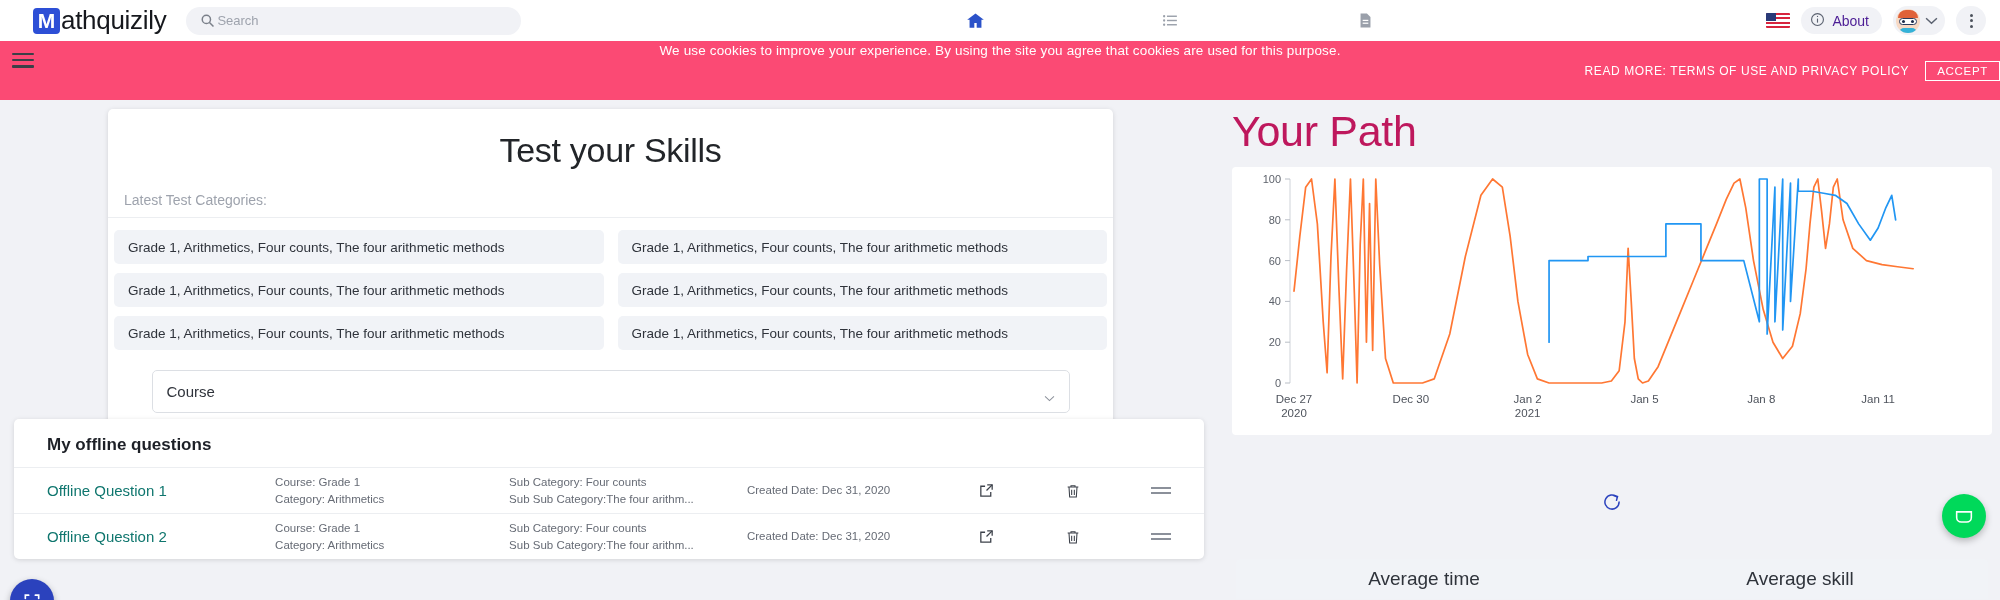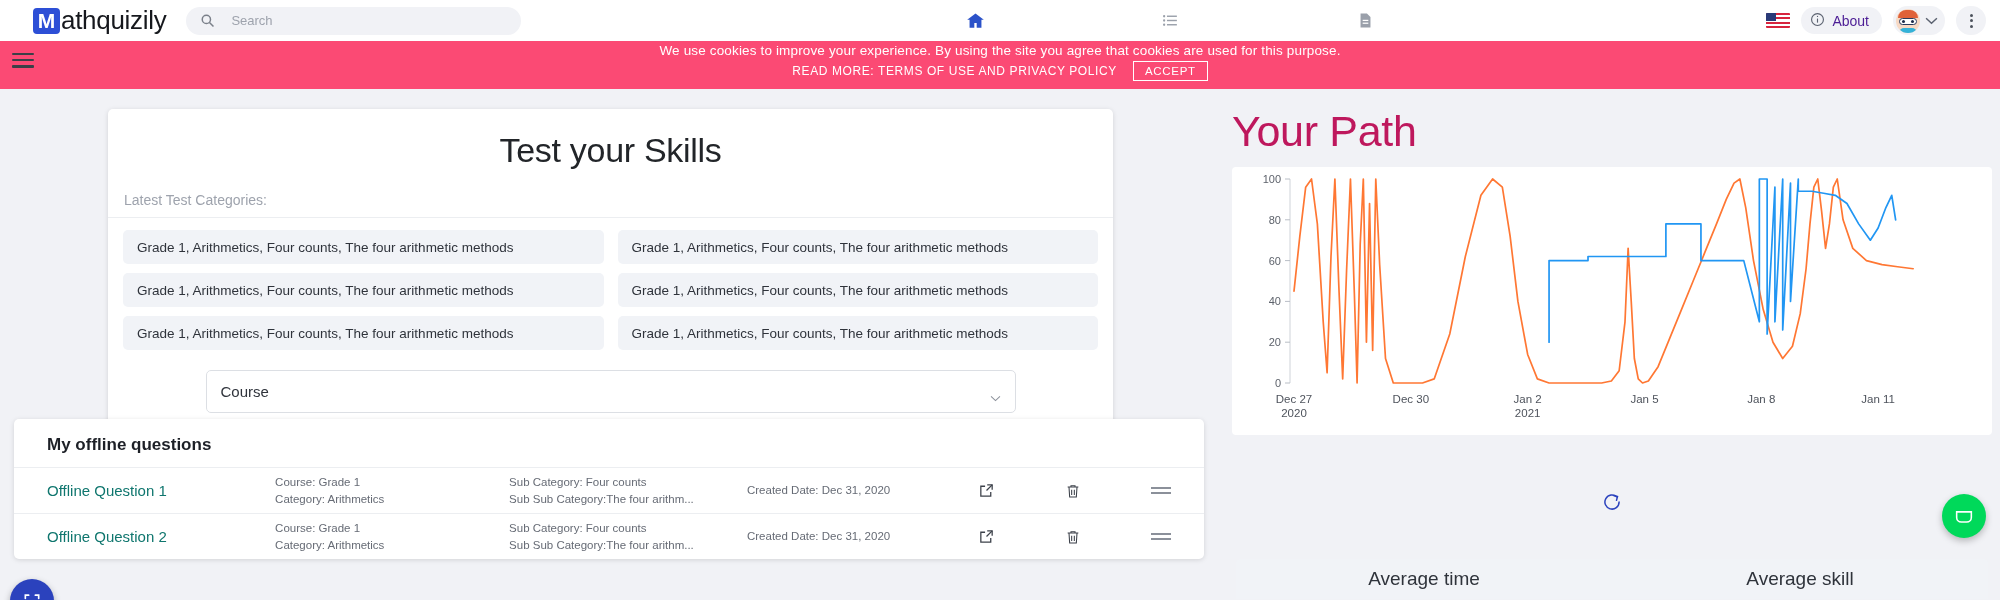--- a/index.html
+++ b/index.html
@@ -47,21 +47,21 @@
     margin-left: 20px;
     width: 335px; height: 28px;
     background: #f1f2f6;
     border-radius: 14px;
     display: flex; align-items: center;
     padding: 0 14px;
   }
   .search-icon { width: 15px; height: 15px; flex: 0 0 auto; }
   .search-input {
     border: none; outline: none; background: transparent;
-    margin-left: 14px; flex: 1;
+    flex: 1;
     font-size: 13px; color: #3d4148;
     font-family: "Liberation Sans", sans-serif;
   }
   .search-input::placeholder { color: #9ea3ad; }
 
   .nav-icons {
     display: flex; align-items: center;
     position: absolute; left: 960px;
     width: 420px;
     justify-content: space-between;
@@ -119,40 +119,40 @@
     width: 30px; height: 29px;
     background: #f1f2f6; border: none; border-radius: 15px;
     display: flex; flex-direction: column; align-items: center; justify-content: center;
     gap: 2.5px; cursor: pointer;
   }
   .kebab-btn i { width: 3px; height: 3px; border-radius: 50%; background: #4c525c; display:block;}
 
   
   .cookie-bar {
     position: absolute; top: 41px; left: 0;
-    width: 2000px; height: 48px;
+    width: 2000px; height: 59px;
     background: #fb4a74;
     z-index: 35;
     color: #ffffff;
   }
   .cookie-bar .hamburger {
     position: absolute; left: 12px; top: 12px;
     width: 22px; display: flex; flex-direction: column; gap: 4px;
     cursor: pointer;
   }
   .cookie-bar .hamburger i { height: 2.2px; background: #3b3f47; display: block; border-radius: 1px;}
   .cookie-line1 {
     position: absolute; top: 2px; width: 2000px;
     text-align: center;
     font-size: 13.5px; color: #ffffff;
     letter-spacing: 0.15px;
   }
   .cookie-line2 {
     position: absolute; top: 20px; width: 2000px;
-    display: flex; align-items: center; justify-content: center; gap: 16px;
+    display: flex; align-items: center; justify-content: flex-end; gap: 16px;
   }
   .cookie-readmore {
     font-size: 12px; letter-spacing: 0.6px;
     color: #ffffff; text-decoration: none;
     cursor: pointer;
   }
   .cookie-accept {
     border: 1.6px solid #ffffff; background: transparent;
     color: #ffffff; font-size: 11.5px; letter-spacing: 0.7px;
     padding: 3px 11px; cursor: pointer;
@@ -181,38 +181,38 @@
   }
   .latest-label {
     font-size: 14px; color: #9ea3ad;
     padding: 8px 0 9px 16px;
     border-bottom: 1px solid #eceef1;
   }
   .cat-grid {
     display: grid;
     grid-template-columns: 1fr 1fr;
     gap: 9px 14px;
-    padding: 12px 15px 6px;
+    padding: 12px 6px 6px;
   }
   .cat-chip {
     background: #f1f3f7;
     border-radius: 5px;
     height: 34px;
     display: flex; align-items: center;
     padding: 0 14px;
     font-size: 13.5px; color: #2f333b;
     cursor: pointer;
     white-space: nowrap; overflow: hidden; text-overflow: ellipsis;
   }
   .course-select-wrap {
     display: flex; justify-content: center;
     padding: 14px 0 18px;
   }
   .course-select {
-    width: 810px; height: 43px;
+    width: 918px; height: 43px;
     border: 1px solid #dcdfe4;
     border-radius: 5px;
     display: flex; align-items: center;
     padding: 0 14px;
     cursor: pointer;
     background: #ffffff;
   }
   .course-select .val { flex: 1; font-size: 15px; color: #2f333b; }
   .chev { width: 11px; height: 7px; }
   .test-btn {

